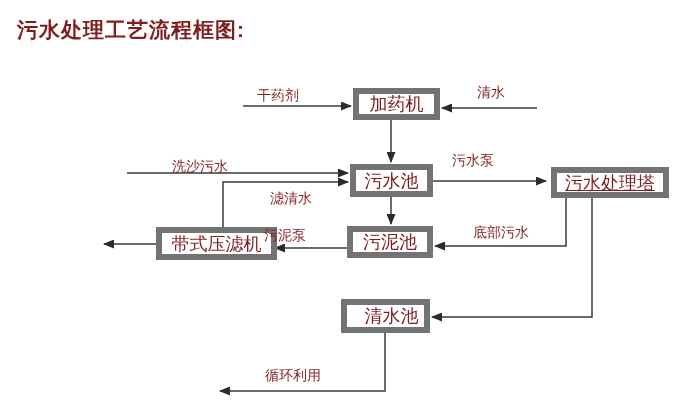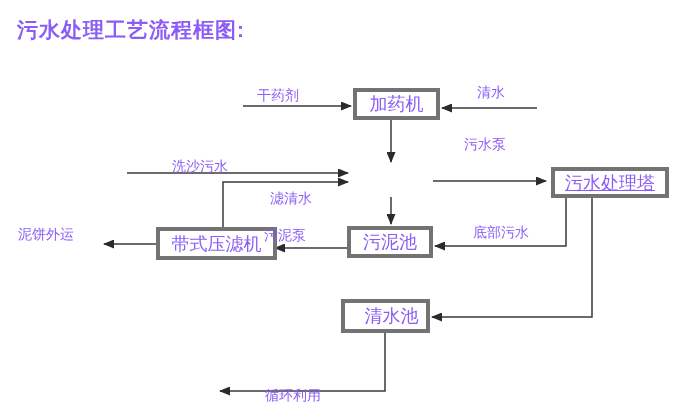--- a/index.html
+++ b/index.html
@@ -6,21 +6,21 @@
     margin: 0;
     padding: 0;
     background: #ffffff;
   }
   .stage {
     position: relative;
     width: 700px;
     height: 420px;
     background: #ffffff;
     font-family: "Liberation Sans", sans-serif;
-    color: #8b5cf6;
+    color: #7f1d1d;
     overflow: hidden;
   }
   .title {
     position: absolute;
     left: 17px;
     top: 16px;
     font-size: 21px;
     font-weight: bold;
     letter-spacing: 1px;
     white-space: nowrap;
@@ -33,21 +33,21 @@
     height: 420px;
   }
   .edges polyline {
     fill: none;
     stroke: #3a3a3a;
     stroke-width: 1.5;
   }
   .node {
     position: absolute;
     box-sizing: border-box;
-    border: 4px solid #737373;
+    border: 6px solid #737373;
     background: #ffffff;
     display: flex;
     align-items: center;
     justify-content: center;
     font-size: 18px;
     white-space: nowrap;
   }
   .n-dosing   { left: 353px; top:  88px; width:  87px; height: 32px; }
   .n-sewage   { left: 350px; top: 164px; width:  83px; height: 33px; }
   .n-tower    { left: 551px; top: 167px; width: 118px; height: 31px; text-decoration: underline; }
@@ -56,26 +56,26 @@
   .n-clean    { left: 341px; top: 299px; width:  89px; height: 34px; padding-left: 12px; }
   .elabel {
     position: absolute;
     font-size: 14px;
     white-space: nowrap;
     line-height: 1;
   }
   .l-dry      { left: 257px; top:  88px; }
   .l-cwater   { left: 477px; top:  86px; font-family: Liberation Serif, serif; }
   .l-sand     { left: 172px; top: 160px; font-family: Liberation Mono, monospace; }
-  .l-spump    { left: 452px; top: 137px; margin-left: 12px; }
+  .l-spump    { left: 452px; top: 153px; }
   .l-filtered { left: 258px; top: 191px; margin-left: 12px; }
   .l-slpump   { left: 264px; top: 228px; }
   .l-bottom   { left: 473px; top: 225px; text-align: right; }
   .l-mudcake  { left:  18px; top: 227px; }
-  .l-recycle  { left: 265px; top: 388px; }
+  .l-recycle  { left: 265px; top: 368px; }
 </style>
 </head>
 <body>
 
 <div class="stage">
 
   <div class="title">污水处理工艺流程框图:</div>
 
   <svg class="edges" viewBox="0 0 700 420" xmlns="http://www.w3.org/2000/svg">
     <defs>
@@ -93,36 +93,38 @@
     <polyline points="566,198 566,246 435,246" marker-end="url(#arrow)"></polyline>
     <polyline points="347,248 275,248" marker-end="url(#arrow)"></polyline>
     <polyline points="156,244 104,244" marker-end="url(#arrow)"></polyline>
     <polyline points="592,198 592,317 432,317" marker-end="url(#arrow)"></polyline>
     <polyline points="385,333 385,391 220,391" marker-end="url(#arrow)"></polyline>
   </svg>
 
   <div class="node n-dosing">
     <span>加药机</span>
   </div>
+  <div class="node n-sewage">
+    <span>污水池</span>
+  </div>
   <div class="node n-tower">
     <span>污水处理塔</span>
   </div>
   <div class="node n-sludge">
     <span>污泥池</span>
   </div>
   <div class="node n-press">
     <span>带式压滤机</span>
   </div>
   <div class="node n-clean">
     <span>清水池</span>
   </div>
 
   <span class="elabel l-dry">干药剂</span>
   <span class="elabel l-cwater">清水</span>
   <span class="elabel l-sand">洗沙污水</span>
   <span class="elabel l-spump">污水泵</span>
   <span class="elabel l-filtered">滤清水</span>
   <span class="elabel l-slpump">污泥泵</span>
   <span class="elabel l-bottom">底部污水</span>
-  <span class="elabel l-mudcake">泥饼外运</span>
   <span class="elabel l-recycle">循环利用</span>
 
 </div>
 
 </body></html>

